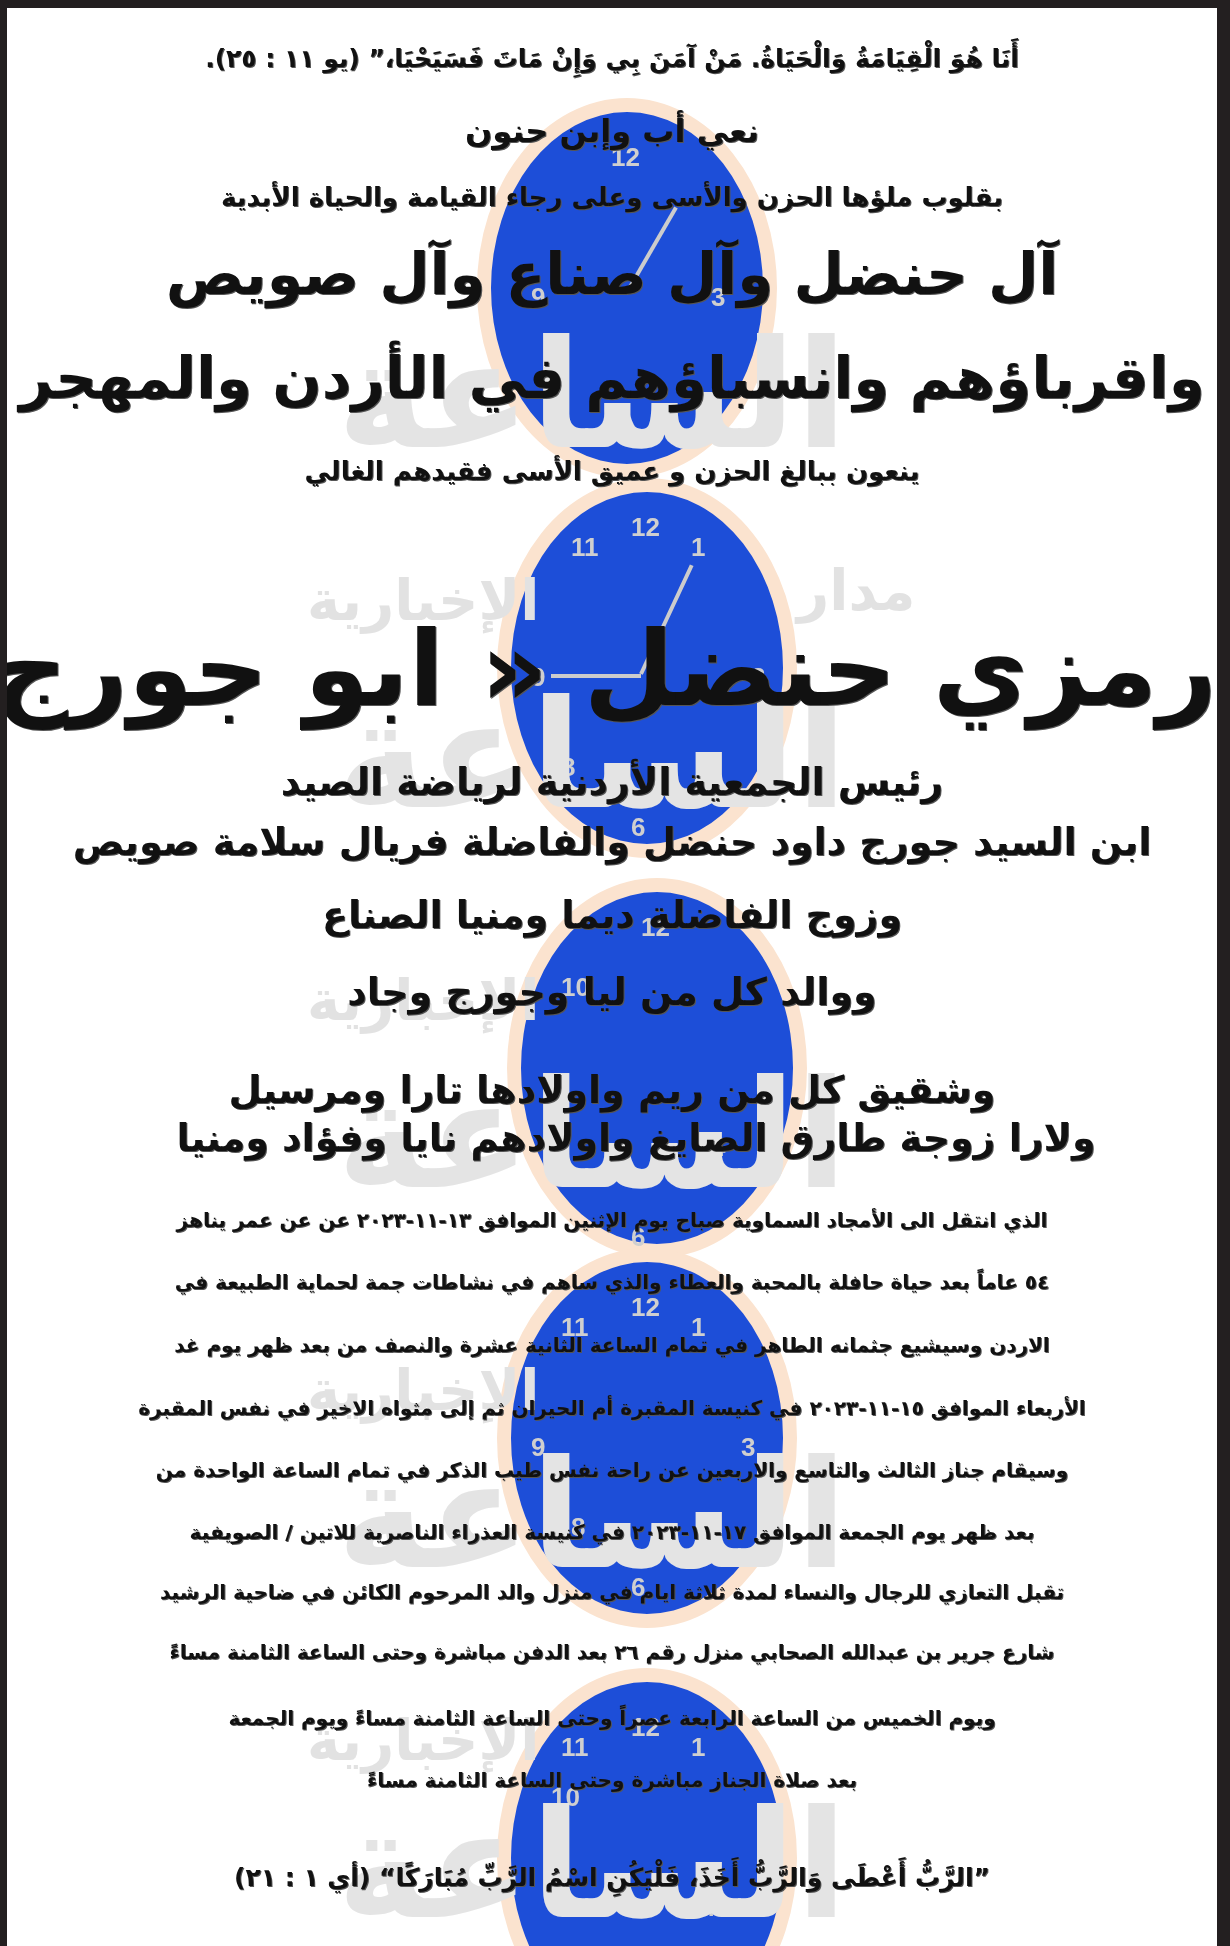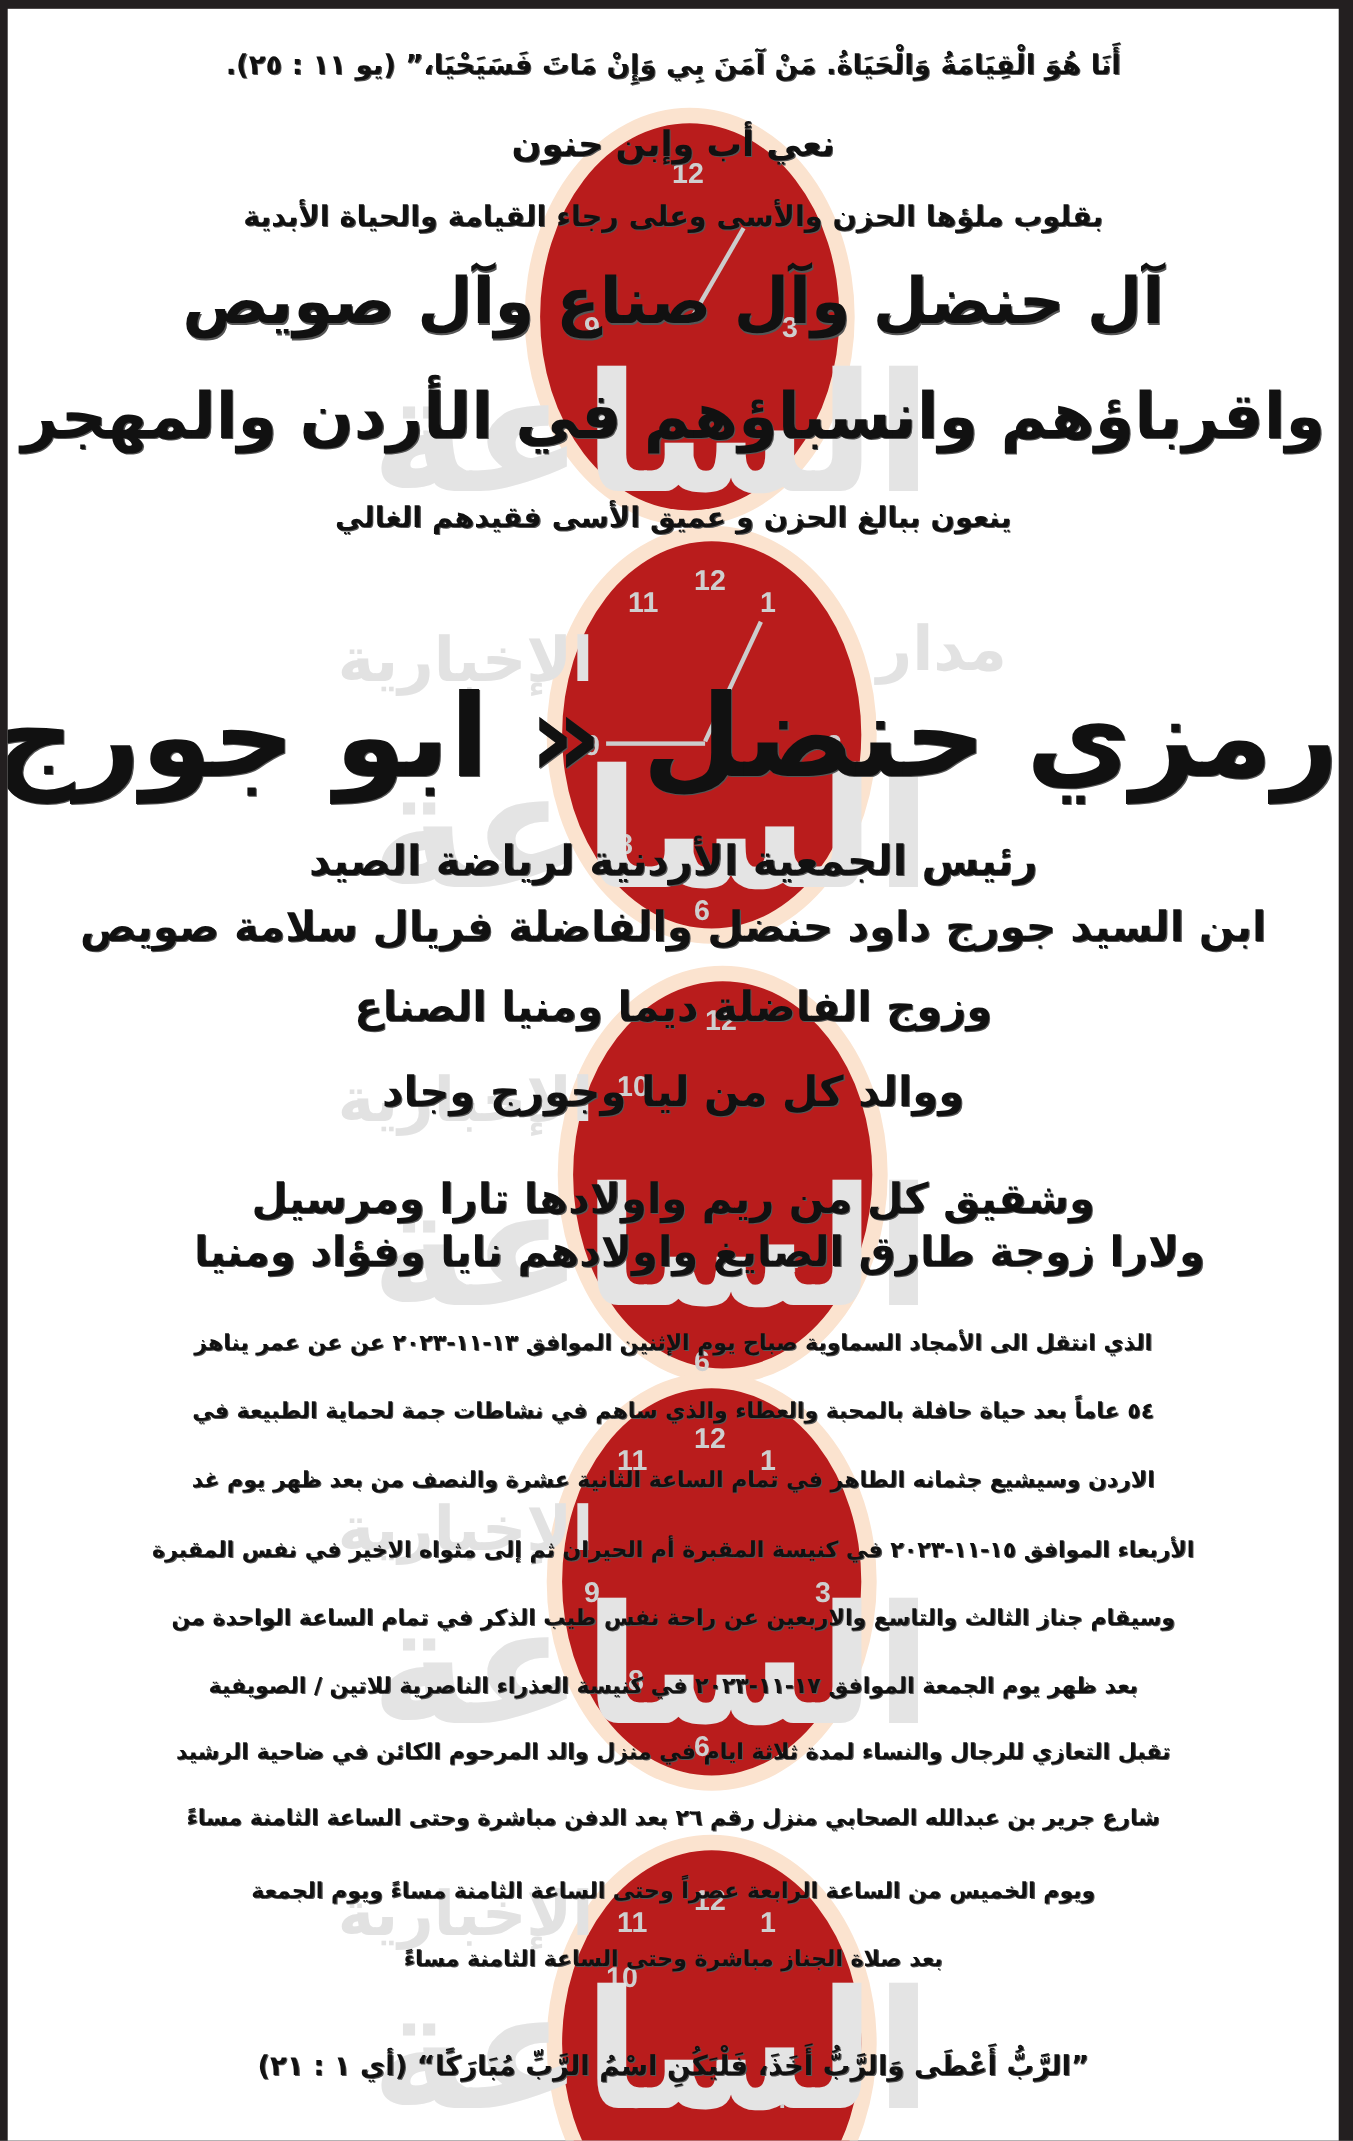--- a/index.html
+++ b/index.html
@@ -4,21 +4,21 @@
   <style>
     html, body { margin: 0; padding: 0; background: #231f20; }
     body { width: 1230px; height: 1946px; position: relative; overflow: hidden; }
     .frame {
       position: absolute; left: 7px; top: 8px; width: 1210px; height: 1938px;
       background: #ffffff; overflow: hidden;
     }
     .wm { position: absolute; pointer-events: none; }
     .wm-clock {
       position: absolute; width: 300px; height: 380px; border-radius: 50%;
-      border: 14px solid #fbe3cf; background: #b91c1c; box-sizing: border-box; text-align: right;
+      border: 14px solid #fbe3cf; background: #1d4ed8; box-sizing: border-box; text-align: right;
     }
     .wm-clock .num { position: absolute; color: #cfcfcf; font: 700 26px "Liberation Sans", sans-serif; }
     .wm-clock .hand { position: absolute; background: #cccccc; height: 4px; transform-origin: left center; }
     .wm-text-big {
       position: absolute; color: #e4e4e4; font: 900 150px "DejaVu Sans", sans-serif;
       direction: rtl; white-space: nowrap;
     }
     .wm-text-small {
       position: absolute; color: #e2e2e2; font: 900 56px "DejaVu Sans", sans-serif;
       direction: rtl; white-space: nowrap;

